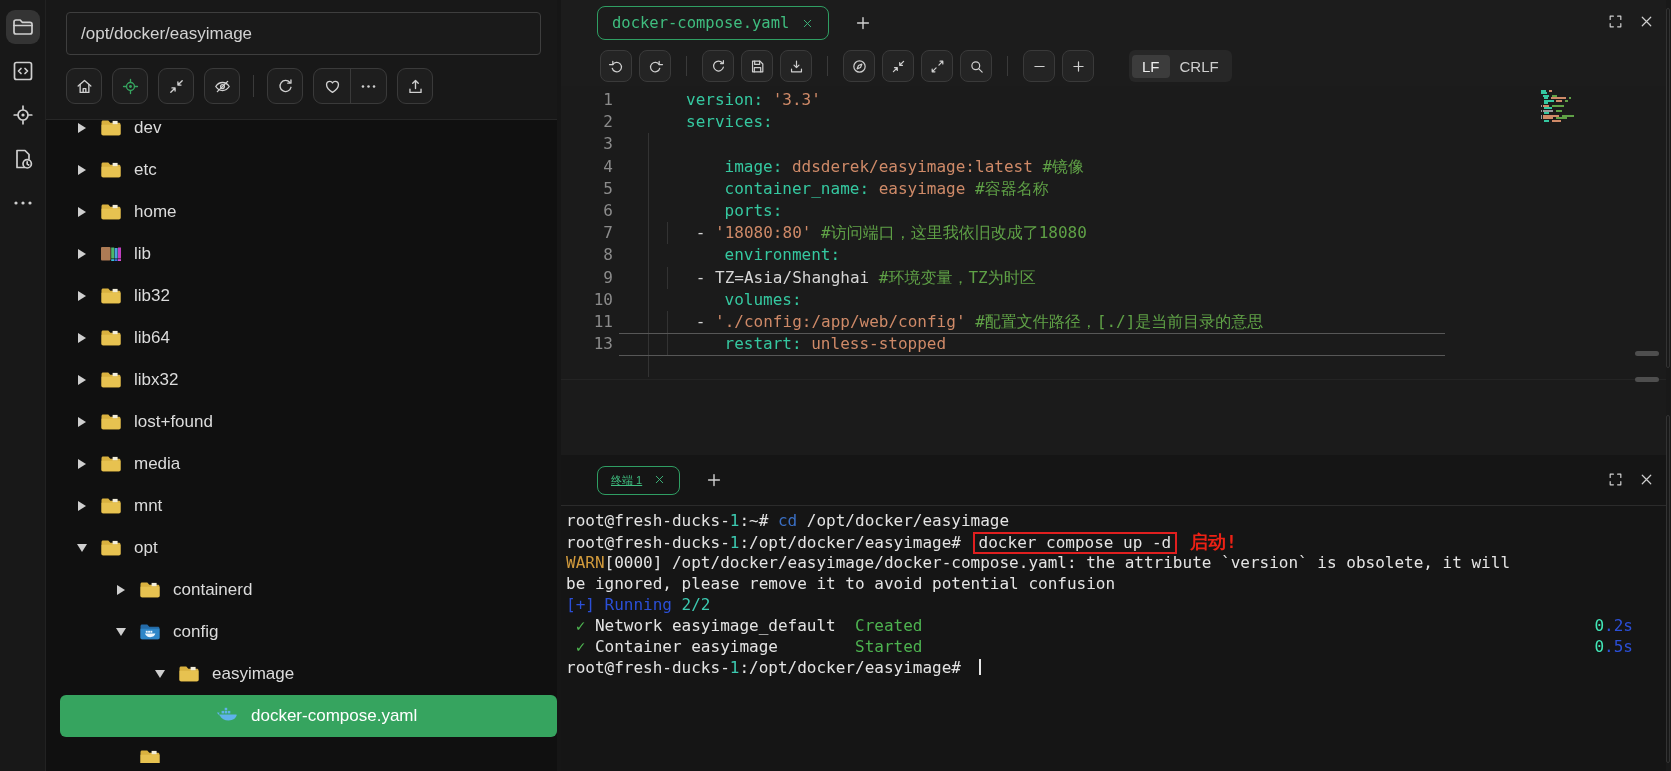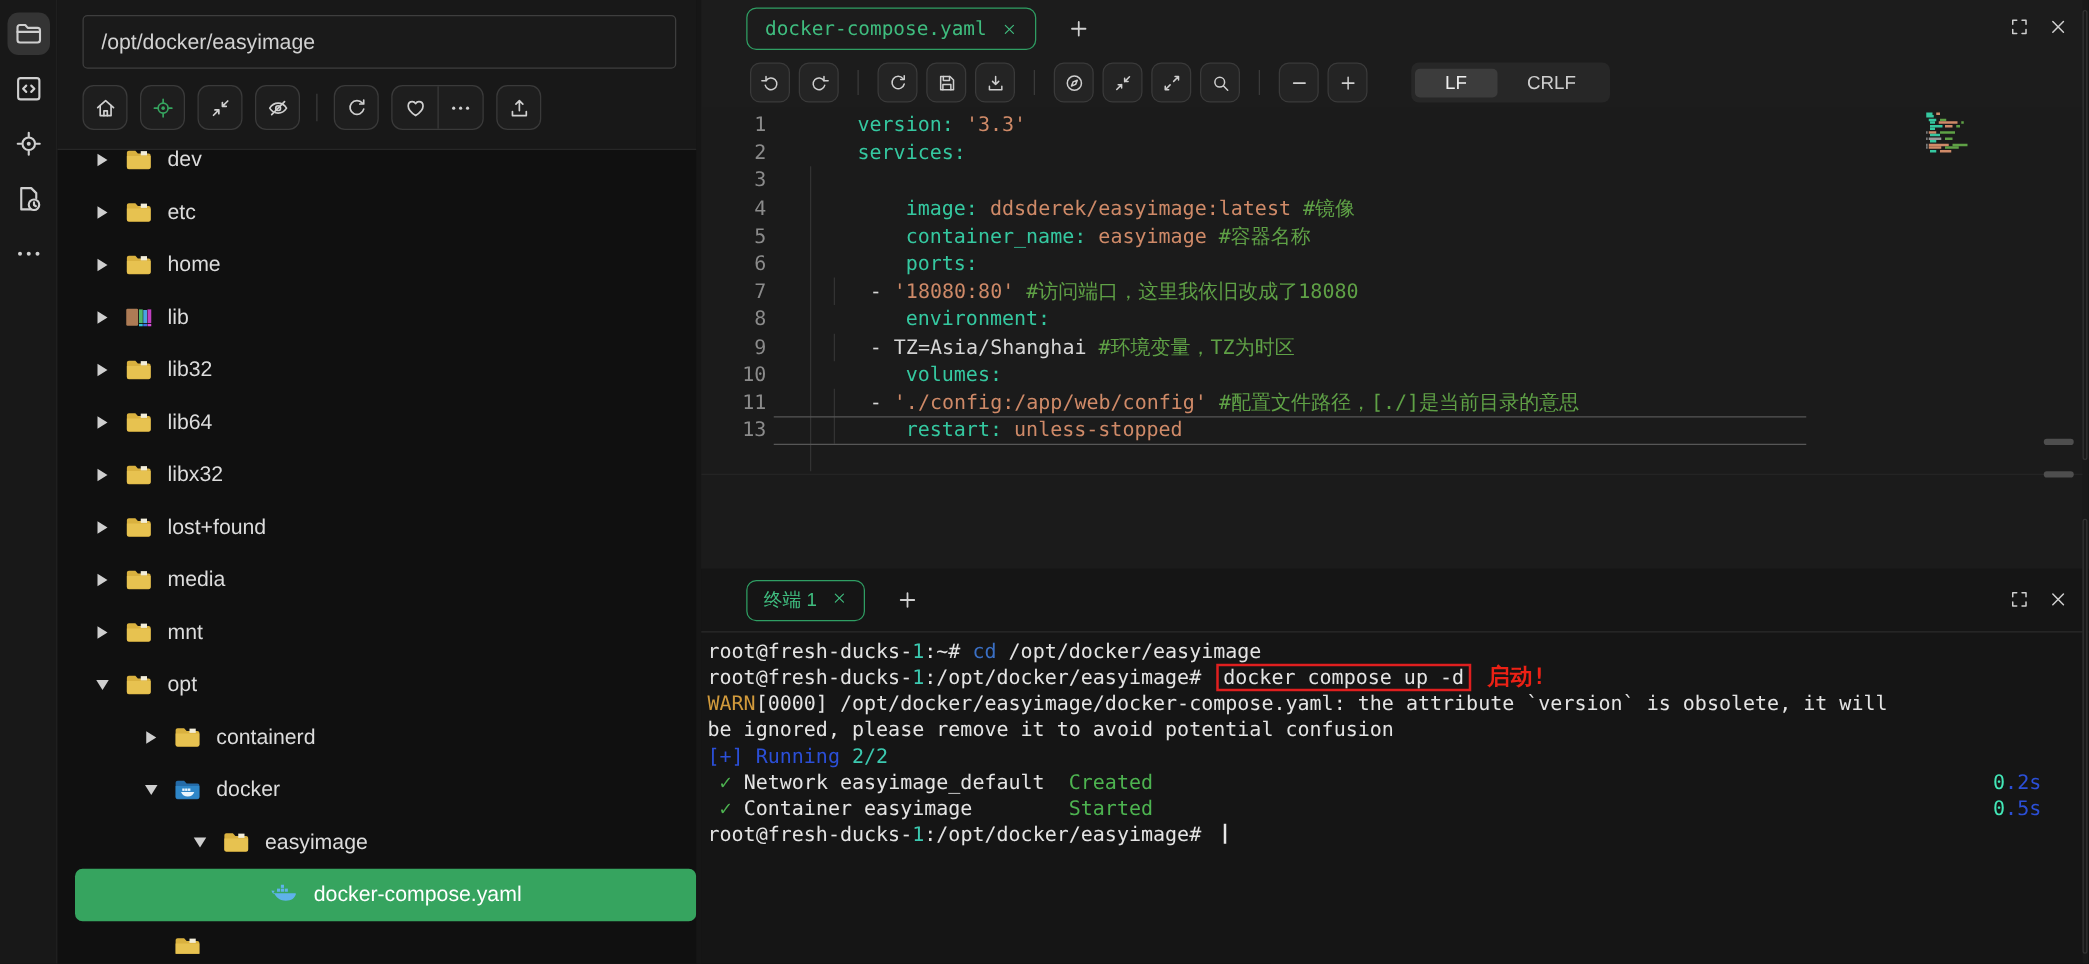--- a/index.html
+++ b/index.html
@@ -47,41 +47,41 @@
   .win-controls{position:absolute;right:16px;top:13px;display:flex;gap:14px;color:#cfcfcf;}
   .win-controls span{display:flex;cursor:pointer;}
   .win-controls svg{width:17px;height:17px;}
   .ed-toolbar{height:40px;display:flex;align-items:center;gap:7px;padding-left:39px;}
   .ed-btn{width:32px;height:32px;border:1px solid #3a3a3a;background:#242424;border-radius:8px;
           display:flex;align-items:center;justify-content:center;color:#cfcfcf;padding:0;cursor:pointer;}
   .ed-btn svg{width:17px;height:17px;}
   .ed-sep{width:1px;height:20px;background:#3a3a3a;margin:0 8px;}
   .eol{display:flex;align-items:center;background:#272727;border-radius:6px;padding:3px;margin-left:28px;height:32px;
        font-size:15px;color:#cfcfcf;}
-  .eol .opt{padding:3px 24px;border-radius:4px;cursor:pointer;}
+  .eol .opt{padding:3px 10px;border-radius:4px;cursor:pointer;}
   .eol .opt.sel{background:#3c3c3c;color:#eee;}
   
   .code{position:relative;height:369px;background:#1b1b1b;padding-top:3px;font-family:"DejaVu Sans Mono",monospace;font-size:16px;overflow:hidden;}
   .code-line{position:relative;height:22.2px;line-height:22.2px;display:flex;white-space:pre;}
   .code-line .ln{width:52px;text-align:right;color:#8b8b8b;flex:none;}
   .code-line .lt{padding-left:25px;}
   .code-line.current::before{content:'';position:absolute;left:58px;width:826px;top:0;border-top:1px solid #575757;}
   .code-line.current::after{content:'';position:absolute;left:58px;width:826px;bottom:-1px;border-top:1px solid #575757;}
   .key{color:var(--code-key);margin-left:48px;} .str{color:var(--code-string);} .cm{color:var(--code-comment);} .pl{color:#d6d6d6;}
   .iguide{position:absolute;width:1px;background:#333;}
   .minimap{position:absolute;right:54px;top:4px;width:76px;}
   .mm-line{height:1.7px;margin-bottom:0.8px;display:flex;gap:1px;}
   .mm-line i{display:block;height:100%;}
   .hscroll-line{position:absolute;left:0;right:0;top:293px;border-top:1px solid #242424;}
   .scroll-dash{position:absolute;width:24px;height:5px;background:#4e4e4e;border-radius:3px;}
   
   .terminal{position:relative;width:100%;height:316px;background:#151515;}
   .term-tabbar{position:relative;height:50px;display:flex;align-items:center;padding-left:36px;}
   .term-tab{display:inline-flex;align-items:center;gap:11px;padding:6px 13px;border:1px solid var(--tab-border);
-            border-radius:8px;color:var(--tab-green);font-size:15px;cursor:pointer;}
+            border-radius:8px;color:var(--tab-green);font-size:11px;cursor:pointer;text-decoration:underline;}
   .term-tab svg{width:13px;height:13px;}
   .term-sep{border-top:1px solid #2b2b2b;}
   .term-content{padding:4px 0 0 5px;font-family:"DejaVu Sans Mono",monospace;font-size:16px;color:#e4e4e4;}
   .term-line{position:relative;height:21px;line-height:21px;white-space:pre;}
   .t-pl{color:#e4e4e4;} .t-blue{color:var(--term-blue);} .t-navy{color:var(--term-navy);}
   .t-teal{color:var(--term-teal);} .t-teal2{color:var(--term-bright-teal);} .t-navy2{color:var(--term-navy);}
   .t-warn{color:var(--term-warn);} .t-ok{color:var(--term-green);}
   .t-rb{border:2px solid #e01f1f;padding:0 4px;margin:0 2px;display:inline-block;line-height:18px;}
   .t-annot{color:var(--annot-red);font-size:18px;font-weight:bold;}
   .term-right{position:absolute;right:38px;top:0;}
@@ -388,21 +388,21 @@
               <path fill="#246ba8" d="M2.5 6.2c0-.9.7-1.6 1.6-1.6h5.2l2 2.1h8.6c.9 0 1.6.7 1.6 1.6v9.5c0 .9-.7 1.6-1.6 1.6H4.1c-.9 0-1.6-.7-1.6-1.6z"></path>
               <path fill="#2e86c8" d="M2.5 8.8h19v8.6c0 .9-.7 1.6-1.6 1.6H4.1c-.9 0-1.6-.7-1.6-1.6z"></path>
               <g fill="#eaf5fd">
                 <rect x="7.8" y="10.8" width="1.9" height="1.9"></rect>
                 <rect x="10.1" y="10.8" width="1.9" height="1.9"></rect>
                 <rect x="12.4" y="10.8" width="1.9" height="1.9"></rect>
                 <path d="M6.8 13.6h10.6c-.6 2.2-2.4 3.6-5.2 3.6-2.5 0-4.3-1.2-5.4-3.6z"></path>
               </g>
             </svg>
           </span>
-          <span>docker</span>
+          <span>config</span>
         </div>
         <div class="tree-row" style="padding-left: 104px;">
           <span class="arrow">
             <span class="tri-d"></span>
           </span>
           <span class="ticon">
             <svg viewBox="0 0 24 24">
               <path fill="#d9b13f" d="M2.5 6.2c0-.9.7-1.6 1.6-1.6h5.2l2 2.1h8.6c.9 0 1.6.7 1.6 1.6v9.5c0 .9-.7 1.6-1.6 1.6H4.1c-.9 0-1.6-.7-1.6-1.6z"></path>
               <rect x="13.6" y="4.9" width="5" height="3.4" fill="#f3eeda"></rect>
               <path fill="#e7c250" d="M2.5 8.8h19v8.6c0 .9-.7 1.6-1.6 1.6H4.1c-.9 0-1.6-.7-1.6-1.6z"></path>

